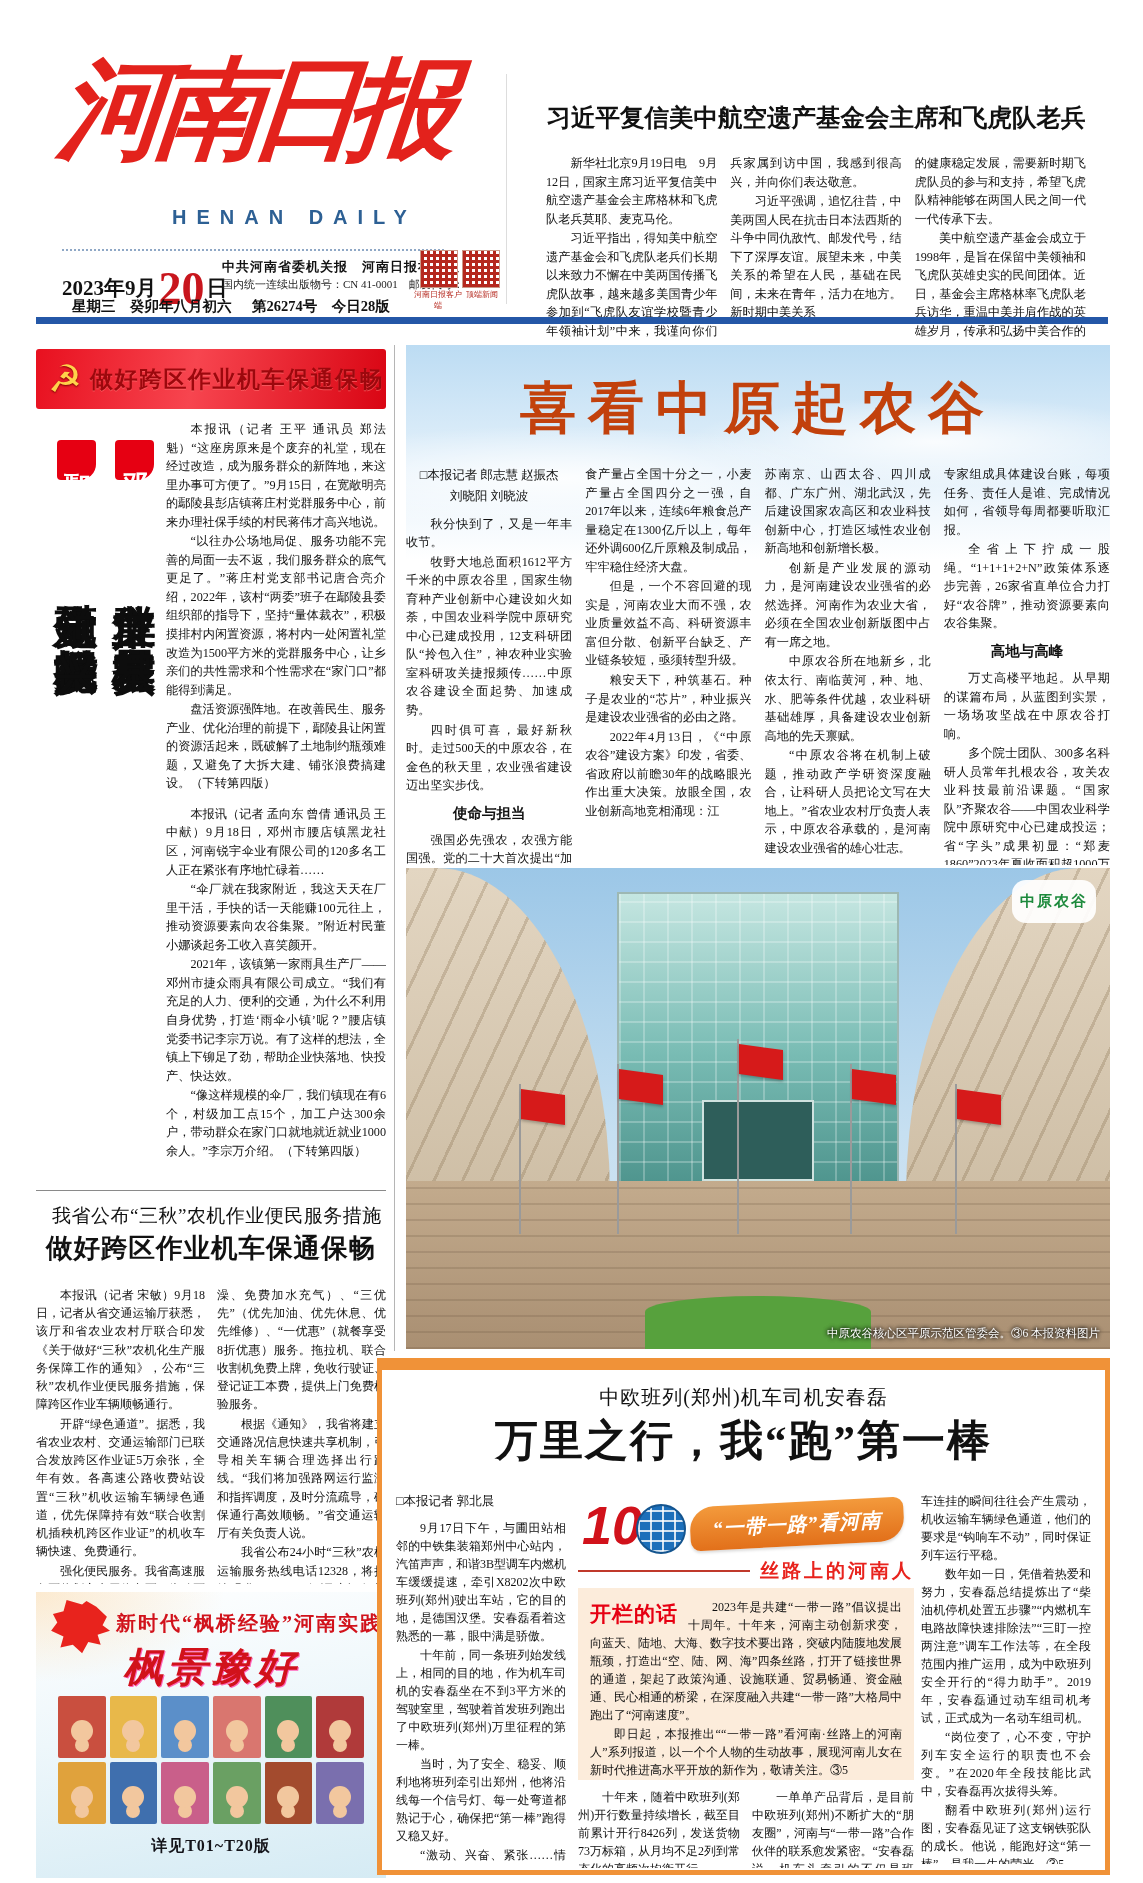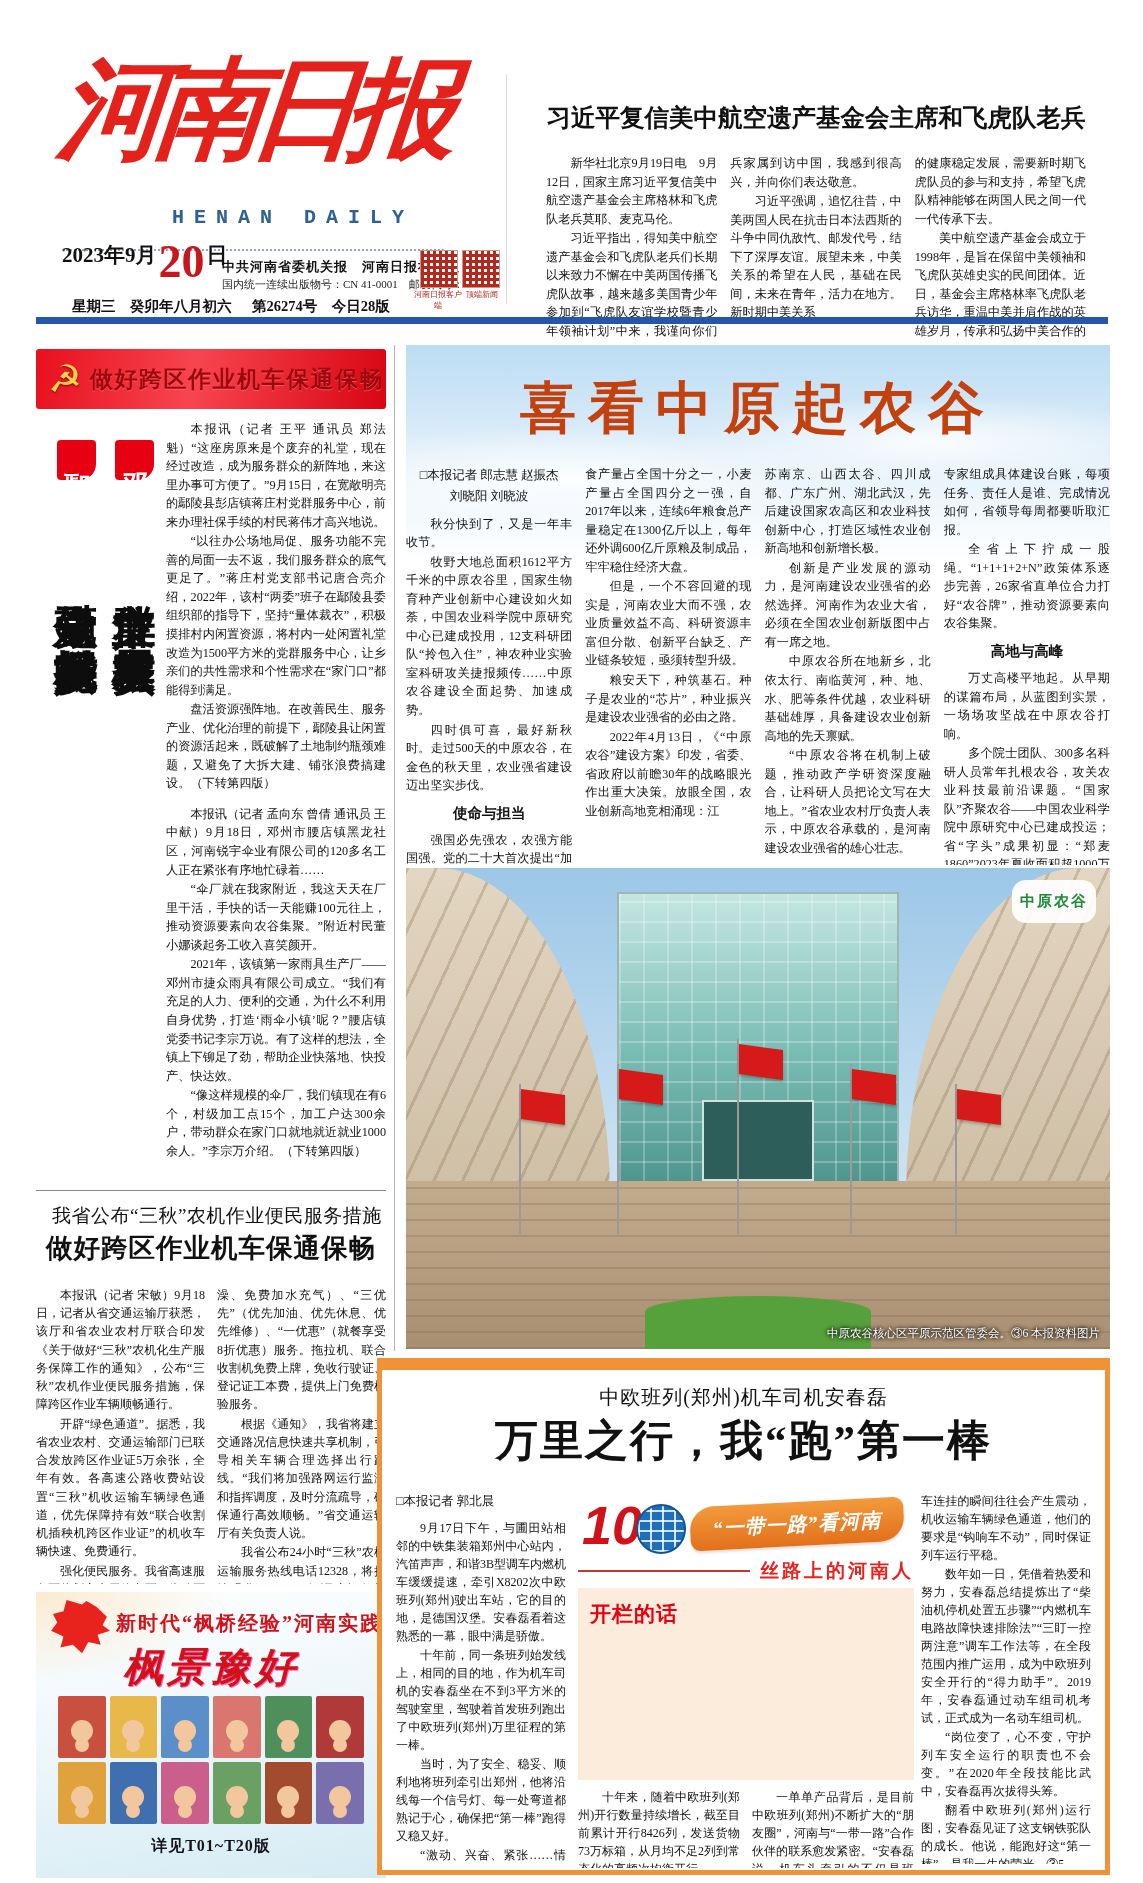--- a/index.html
+++ b/index.html
@@ -3,24 +3,24 @@
 <meta charset="utf-8">
 <style>
   html,body{margin:0;padding:0;background:#e9e9e9;}
   #page{position:relative;width:1143px;height:1883px;background:#fff;margin:0 auto;
         font-family:"Liberation Serif",serif;color:#111;overflow:hidden;}
   .abs{position:absolute;}
   
   .masthead{left:58px;top:42px;width:410px;height:160px;font-size:110px;line-height:1.25;
             font-weight:900;font-style:italic;color:#e3221c;letter-spacing:-14px;
             transform:skewX(-5deg);white-space:nowrap;}
-  .hd-sub{left:172px;top:206px;font-family:Liberation Mono, monospace;font-size:20px;
+  .hd-sub{left:172px;top:206px;font-family:Liberation Sans, sans-serif;font-size:20px;
           letter-spacing:10px;color:#2d6094;font-weight:bold;}
   .dotline{left:62px;top:249px;width:382px;border-top:2px dotted #8fa8c6;height:0;}
-  .dateblock{left:62px;top:241px;display:flex;align-items:flex-start;font-weight:bold;}
+  .dateblock{left:62px;top:268px;display:flex;align-items:center;font-weight:bold;}
   .dateblock .pre,.dateblock .suf{font-size:21px;line-height:1.4;}
   .dateblock .day{font-size:46px;line-height:0.9;color:#c8161d;font-weight:900;padding:0 2px;}
   .weekday{left:72px;top:297px;font-size:14.5px;font-weight:bold;}
   .issue{left:252px;top:297px;font-size:14.5px;font-weight:bold;}
   .orgline{left:222px;top:258px;font-size:13px;font-weight:900;letter-spacing:1px;}
   .publine{left:222px;top:277px;font-size:11px;color:#222;}
   .qr{width:36px;height:36px;border:1px solid #c98;
       background-image:repeating-linear-gradient(0deg,#b5281e 0 3px,transparent 3px 6px),
                        repeating-linear-gradient(90deg,#b5281e 0 3px,#fff 3px 6px);}
   .qr1{left:420px;top:250px;} .qr2{left:462px;top:250px;}
@@ -346,20 +346,24 @@
         <div class="blt-num">10</div>
         <div class="blt-globe"></div>
         <div class="blt-ribbon">“一带一路”看河南</div>
         <div class="blt-subrow">
           <div class="blt-subline"></div>
           <div class="blt-subtitle">丝路上的河南人</div>
         </div>
       </div>
       <div class="kailan">
         <span class="kailan-label">开栏的话</span>
+        <div class="copy">
+            <p>2023年是共建“一带一路”倡议提出十周年。十年来，河南主动创新求变，向蓝天、陆地、大海、数字技术要出路，突破内陆腹地发展瓶颈，打造出“空、陆、网、海”四条丝路，打开了链接世界的通道，架起了政策沟通、设施联通、贸易畅通、资金融通、民心相通的桥梁，在深度融入共建“一带一路”大格局中跑出了“河南速度”。</p>
+            <p>即日起，本报推出““一带一路”看河南·丝路上的河南人”系列报道，以一个个人物的生动故事，展现河南儿女在新时代推进高水平开放的新作为，敬请关注。③5</p>
+          </div>
       </div>
       <div class="belt-midcols">
         <div class="col copy">
             <p>十年来，随着中欧班列(郑州)开行数量持续增长，截至目前累计开行8426列，发送货物73万标箱，从月均不足2列到常态化的高频次均衡开行。</p>
           </div>
         <div class="col copy">
             <p>一单单产品背后，是目前中欧班列(郑州)不断扩大的“朋友圈”，河南与“一带一路”合作伙伴的联系愈发紧密。“安春磊说，机车头牵引的不仅是班列，更是满满的发展机遇。</p>
           </div>
       </div>
     </div>

